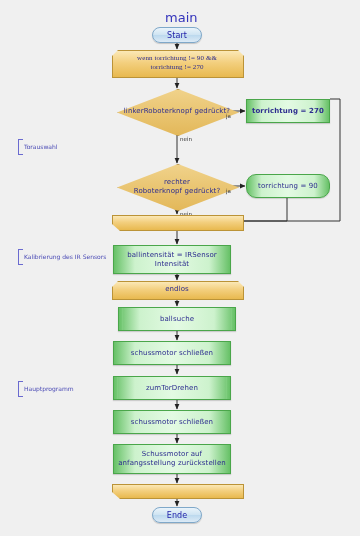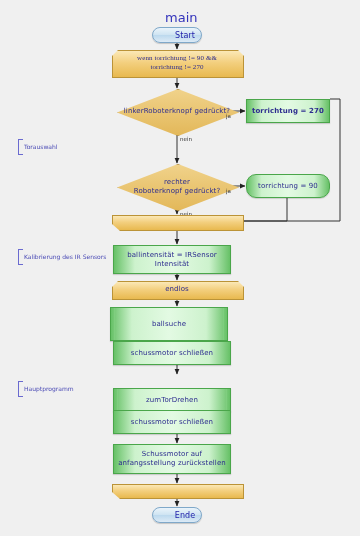--- a/index.html
+++ b/index.html
@@ -24,21 +24,21 @@
     text-align: center; color: #2d2d8f; font-size: 7px; line-height: 9px;
     padding: 0 4px; box-sizing: border-box; letter-spacing: .1px;
   }
 
   
   .term {
     border: 1px solid #7fa8c9; border-radius: 9px;
     background: linear-gradient(to bottom, #eaf4fb 0%, #cfe4f2 48%, #bcd9ee 52%, #dceaf6 100%);
     box-shadow: 0 1px 1px rgba(0,0,0,.18);
   }
-  .term .lbl { font-size: 8px; color: #2222aa; margin-left: 8px; }
+  .term .lbl { font-size: 8px; color: #2222aa; }
 
   
   .proc {
     border: 1px solid #4aa64a;
     background: linear-gradient(to right, #67c167 0%, #cdf2cd 18%, #e3fae3 50%, #cdf2cd 82%, #67c167 100%);
     box-shadow: 0 1px 1px rgba(0,0,0,.15);
   }
   
   .proc.sub::before, .proc.sub::after {
     content: ""; position: absolute; top: 0; bottom: 0; width: 0;
@@ -197,29 +197,29 @@
       <span>ballintensität = IRSensor</span>
       <span>Intensität</span>
     </div>
   </div>
 
   <div class="node banner" style="left:112px; top:281px; width:130px; height:17px;">
     <div class="shape"></div>
     <div class="lbl">endlos</div>
   </div>
 
-  <div class="node proc sub" style="left:110px; top:307px; width:118px; height:34px;">
+  <div class="node proc sub" style="left:118px; top:307px; width:118px; height:24px;">
     <div class="lbl">ballsuche</div>
   </div>
 
   <div class="node proc" style="left:113px; top:341px; width:118px; height:24px;">
     <div class="lbl">schussmotor schließen</div>
   </div>
 
-  <div class="node proc sub" style="left:113px; top:388px; width:118px; height:24px;">
+  <div class="node proc sub" style="left:113px; top:376px; width:118px; height:24px;">
     <div class="lbl">zumTorDrehen</div>
   </div>
 
   <div class="node proc" style="left:113px; top:410px; width:118px; height:24px;">
     <div class="lbl">schussmotor schließen</div>
   </div>
 
   <div class="node proc" style="left:113px; top:444px; width:118px; height:30px;">
     <div class="lbl" style="flex-direction:column;">
       <span>Schussmotor auf</span>

